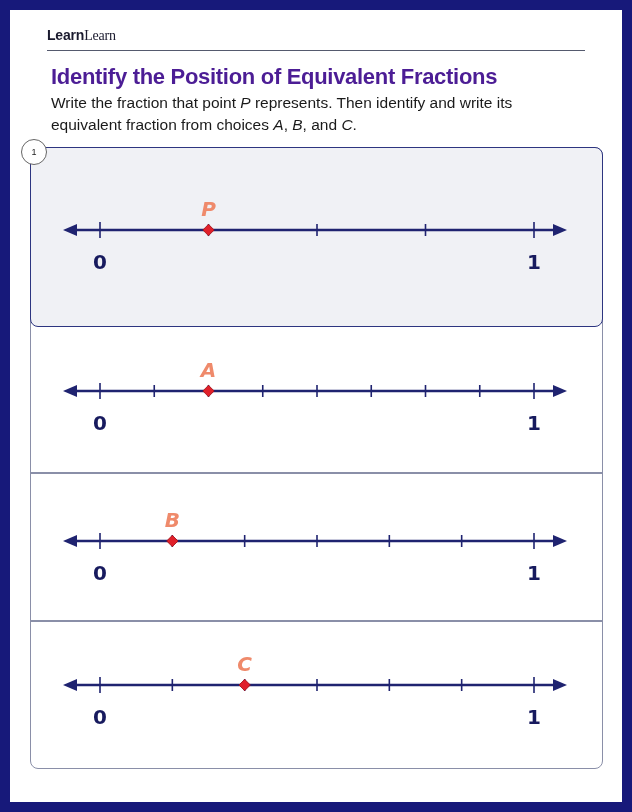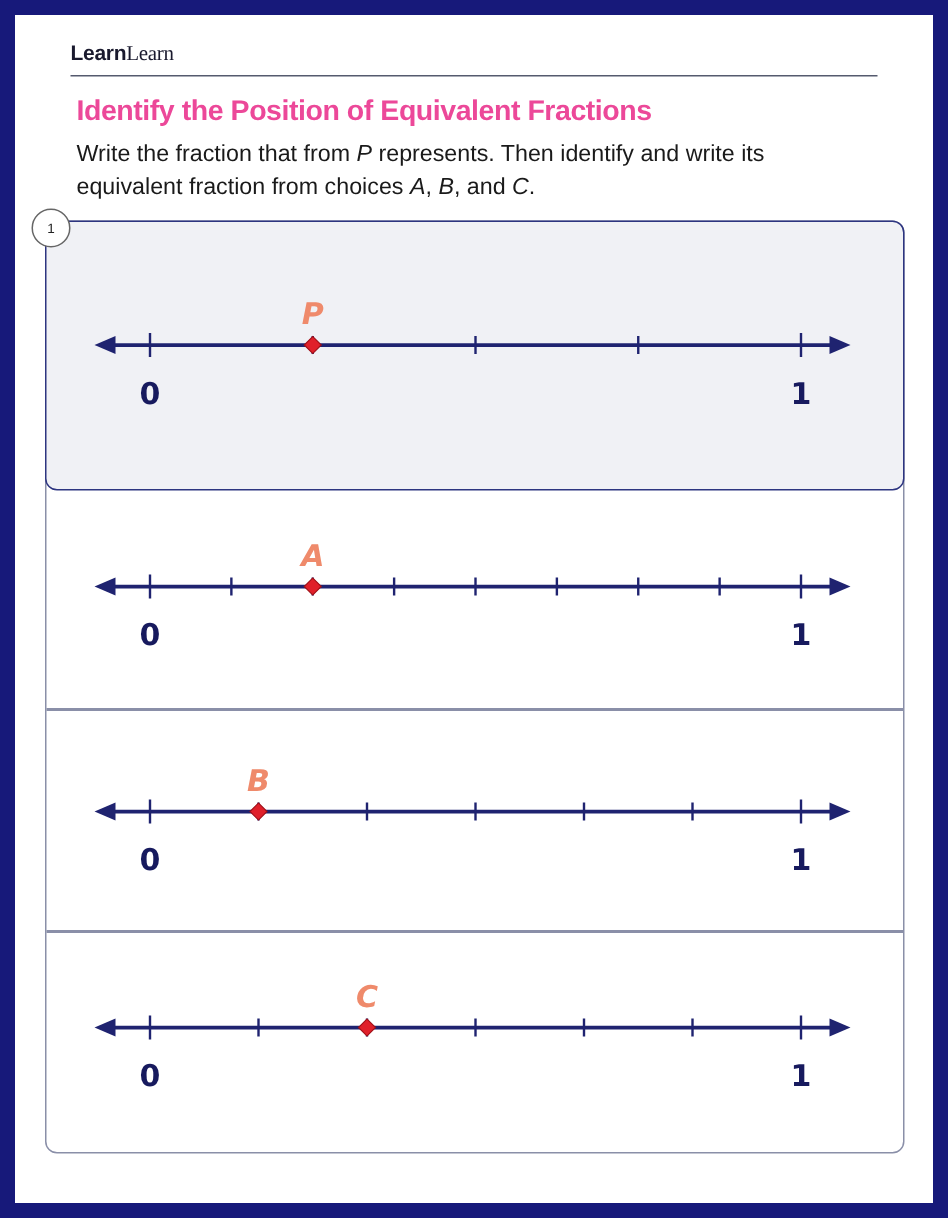--- a/index.html
+++ b/index.html
@@ -2,40 +2,40 @@
 <html><head>
 <meta charset="utf-8">
 <style>
   html, body { margin:0; padding:0; }
   body { width:632px; height:812px; background:#17197a; position:relative; overflow:hidden; font-family:"Liberation Sans", sans-serif; }
   .page { position:absolute; left:10px; top:10px; width:612px; height:792px; background:#ffffff; }
   .brand { position:absolute; left:37px; top:17px; font-size:14px; color:#1a1a2e; letter-spacing:-0.2px; }
   .brand b { font-weight:700; }
   .brand span.light { font-weight:400;font-family:Liberation Serif, serif; }
   .rule { position:absolute; left:37px; top:40px; width:538px; height:1px; background:#555a6e; }
-  .title { position:absolute; left:41px; top:54px; font-size:19px; font-weight:700; color:#ec4899; letter-spacing:-0.3px; }
+  .title { position:absolute; left:41px; top:54px; font-size:22px; font-weight:700; color:#4c1d95; letter-spacing:-0.3px; }
   .instr { position:absolute; left:41px; top:82px; width:530px; font-size:15.5px; line-height:22px; color:#1a1a1a; }
   .instr i { font-style:italic; }
   .card { position:absolute; left:20px; top:137px; width:571px; height:620px; border:1.5px solid #8a8fa8; border-radius:8px; background:#fff; }
   .qnum { position:absolute; left:11px; top:129px; width:24px; height:24px; border:1.5px solid #666; border-radius:50%; background:#fff; font-size:9px; text-align:center; line-height:24px; color:#222; z-index:3; }
   .section { position:absolute; left:0; width:571px; }
   .section.p { top:0; height:178px; background:#f0f1f5; border:1.5px solid #2d3580; border-radius:8px; left:-1px; top:-1px; }
   .divider { position:absolute; left:0; width:571px; height:1.5px; background:#8a8fa8; }
   svg { position:absolute; left:0; top:0; }
   .lbl { font-family:"DejaVu Sans", sans-serif; font-weight:700; fill:#171a5e; font-size:20px; }
   .pt { font-family:"DejaVu Sans", sans-serif; font-weight:700; font-style:italic; fill:#ef8a6b; font-size:20px; }
 </style>
 </head>
 <body>
 
 <div class="page">
   <div class="brand"><b>Learn</b><span class="light">Learn</span></div>
   <div class="rule"></div>
   <div class="title">Identify the Position of Equivalent Fractions</div>
-  <div class="instr"><span>Write the fraction that from </span><i>P</i><span> represents. Then identify and write its equivalent fraction from choices </span><i>A</i><span>, </span><i>B</i><span>, and </span><i>C</i><span>.</span></div>
+  <div class="instr"><span>Write the fraction that point </span><i>P</i><span> represents. Then identify and write its equivalent fraction from choices </span><i>A</i><span>, </span><i>B</i><span>, and </span><i>C</i><span>.</span></div>
 
   <div class="qnum">1</div>
 
   <div class="card">
     <div class="section p"></div>
     <div class="divider" style="top:324px"></div>
     <div class="divider" style="top:472px"></div>
     <svg id="lines" width="571" height="620">
         <g>
           <line x1="42" y1="82" x2="526" y2="82" stroke="#1f2370" stroke-width="2.5"></line>

